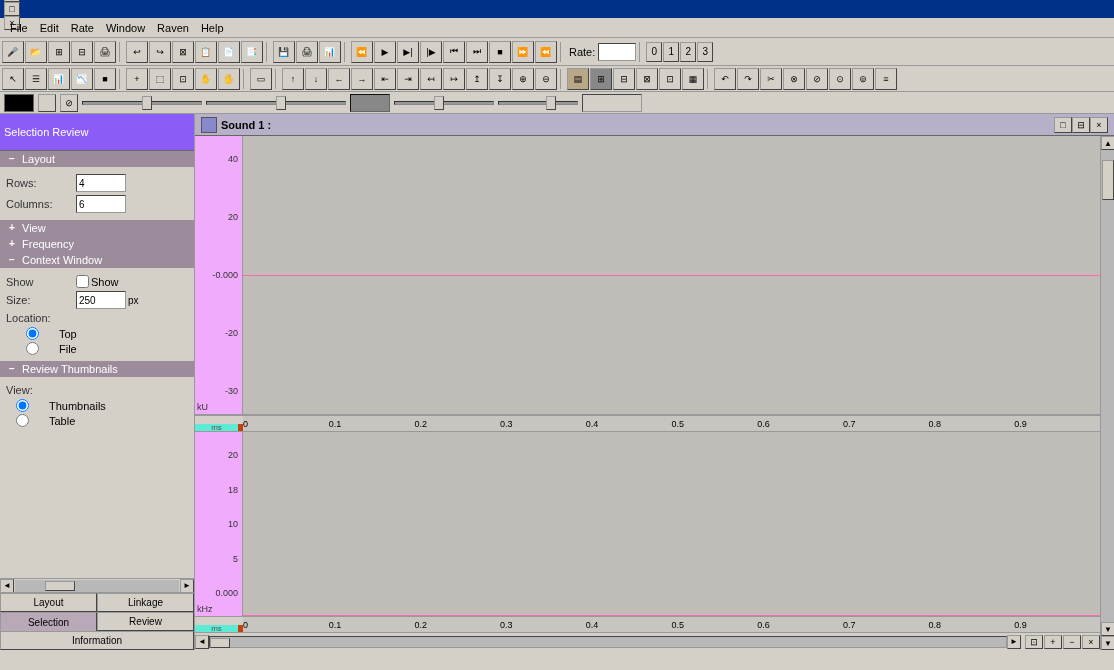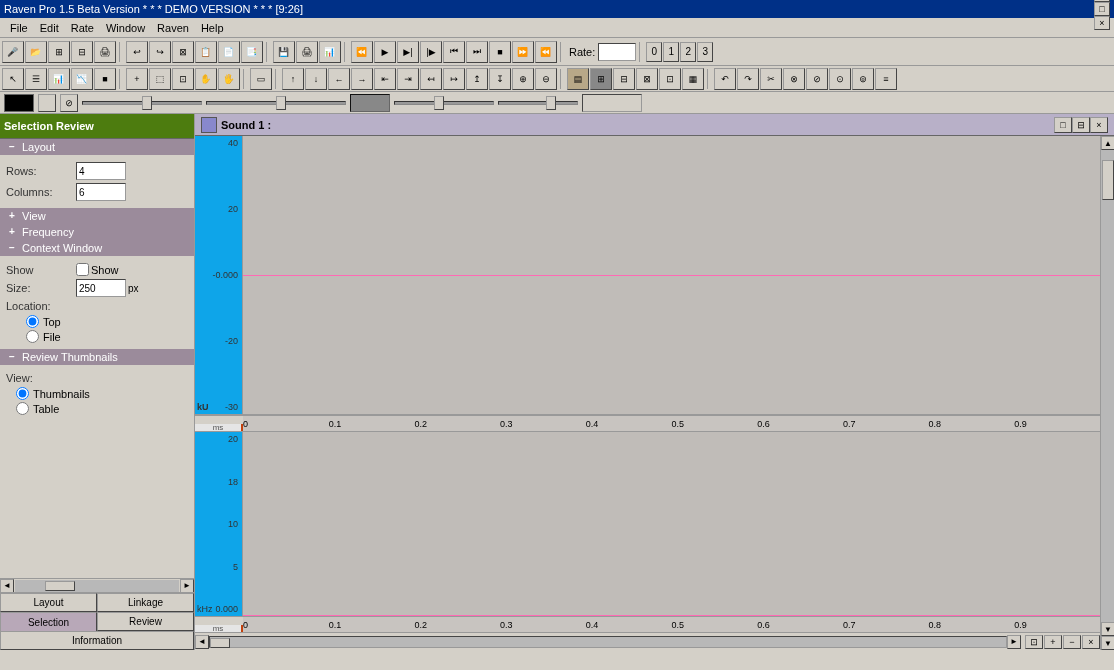--- a/index.html
+++ b/index.html
@@ -30,21 +30,21 @@
     .slider-thumb { width: 10px; height: 14px; background: #d4d0c8; border: 1px outset #999; position: absolute; top: -6px; cursor: pointer; }
     .color-box { width: 30px; height: 18px; background: black; border: 1px solid #666; cursor: pointer; }
     .color-box2 { width: 18px; height: 18px; background: #d4d0c8; border: 1px outset #999; cursor: pointer; }
     
     
     #main { display: flex; height: calc(670px - 18px - 20px - 28px - 26px - 22px - 20px); }
     
     
     #left-panel { width: 195px; background: #d4d0c8; border-right: 1px solid #999; display: flex; flex-direction: column; overflow: hidden; position: relative; }
     #left-panel-content { flex: 1; overflow-y: auto; overflow-x: hidden; }
-    .panel-title { background: #4d7c0f; color: white; padding: 6px 4px; font-size: 11px; font-weight: bold; border-bottom: 1px solid #666; }
+    .panel-title { background: #8b5cf6; color: white; padding: 12px 4px; font-size: 11px; font-weight: normal; border-bottom: 1px solid #666; }
     .section-header { background: #9b8b9b; color: white; padding: 2px 6px; font-size: 11px; display: flex; align-items: center; gap: 4px; cursor: pointer; user-select: none; }
     .section-content { padding: 4px 6px; background: #d4d0c8; }
     .form-row { display: flex; align-items: center; margin: 3px 0; }
     .form-label { font-size: 11px; width: 70px; color: #333; }
     .form-input { width: 50px; height: 18px; font-size: 10px; border: 1px inset #999; background: white; padding: 0 2px; }
     .scroll-btn { width: 14px; height: 14px; background: #d4d0c8; border: 1px outset #999; display: flex; align-items: center; justify-content: center; font-size: 8px; cursor: pointer; flex-shrink: 0; }
     .scroll-track { flex: 1; background: #b8b8b8; position: relative; }
     
     
     #left-bottom { border-top: 1px solid #999; }
@@ -57,54 +57,53 @@
     .scroll-h-thumb { width: 30px; height: 10px; background: #d4d0c8; border: 1px outset #999; position: absolute; top: 1px; left: 30px; cursor: pointer; }
     
     
     #right-panel { flex: 1; display: flex; flex-direction: column; overflow: hidden; }
     #sound-title-bar { background: #b8b0c8; border-bottom: 1px solid #666; padding: 2px 6px; display: flex; align-items: center; justify-content: space-between; height: 22px; }
     #sound-content { flex: 1; display: flex; overflow: hidden; }
     .waveform-area { flex: 1; display: flex; flex-direction: column; overflow: hidden; }
     
     
     .wave-panel { flex: 1; position: relative; background: #c8c8c8; border-bottom: 1px solid #999; overflow: hidden; }
-    .wave-yaxis { width: 45px; background: #0ea5e9; border-right: 1px solid #999; display: flex; flex-direction: column; justify-content: space-between; padding: 2px 2px; font-size: 9px; color: #333; position: relative; }
+    .wave-yaxis { width: 45px; background: #f0abfc; border-right: 1px solid #999; display: flex; flex-direction: column; justify-content: space-between; padding: 18px 2px; font-size: 9px; color: #333; position: relative; }
     .wave-main { flex: 1; position: relative; background: #c0bcb8; overflow: hidden; }
     .wave-row { display: flex; height: 100%; }
     
     .xaxis-row { height: 18px; display: flex; border-top: 1px solid #999; }
-    .xaxis-yspace { width: 45px; background: #e5e5e5; border-right: 2px solid #c2410c; font-size: 9px; display: flex; align-items: center; justify-content: center; color: #555; margin-top: 8px; }
+    .xaxis-yspace { width: 45px; background: #5eead4; border-right: 5px solid #c2410c; font-size: 9px; display: flex; align-items: center; justify-content: center; color: #555; margin-top: 8px; }
     .xaxis-main { flex: 1; background: #c8c4c0; position: relative; display: flex; align-items: center; }
     
     
     .spec-panel { height: 200px; display: flex; flex-direction: column; border-top: 1px solid #999; }
     
     
     .right-scroll { width: 14px; background: #d4d0c8; border-left: 1px solid #999; display: flex; flex-direction: column; }
     
     
     .bottom-scroll-area { height: 14px; background: #d4d0c8; border-top: 1px solid #999; display: flex; }
     
     
     .sound-ctrl-btn { width: 18px; height: 16px; background: #d4d0c8; border: 1px outset #999; display: flex; align-items: center; justify-content: center; font-size: 9px; cursor: pointer; }
     
     
     .toggle { display: inline-block; width: 12px; height: 12px; line-height: 12px; text-align: center; font-weight: bold; font-size: 10px; }
     
     
-    .radio-row { display: flex; align-items: center; gap: 4px; margin: 2px 0; font-size: 11px; }
+    .radio-row { display: flex; align-items: center; gap: 20px; margin: 2px 0; font-size: 11px; }
     
     
     .y-label { font-size: 9px; text-align: right; padding-right: 2px; }
   </style>
 </head>
 <body>
 
 <div id="title-bar">
-  <span>Raven Pro 1.5 Beta Version  * * * DEMO VERSION * * *  [9:26]</span>
   <div>
     <button class="title-btn">_</button>
     <button class="title-btn">□</button>
     <button class="title-btn">×</button>
   </div>
 </div>
 
 <div id="menu-bar">
   <span class="menu-item">File</span>
   <span class="menu-item">Edit</span>
@@ -333,21 +332,21 @@
 
         <div class="wave-panel" style="height:195px;">
           <div class="wave-row" style="height:100%;">
 
             <div class="wave-yaxis" style="width:48px;font-size:9px;">
               <span class="y-label">40</span>
               <span class="y-label">20</span>
               <span class="y-label">-0.000</span>
               <span class="y-label">-20</span>
               <span class="y-label">-30</span>
-              <span style="position:absolute;bottom:2px;left:2px;font-size:9px;font-weight:bold;">kU</span>
+              <span style="position:absolute;bottom:2px;left:2px;font-size:9px;">kU</span>
             </div>
 
             <div class="wave-main" style="background:#c0bcb8;">
 
               <div style="position:absolute;width:100%;height:1px;background:#ff69b4;top:50%;"></div>
             </div>
           </div>
         </div>
 
         <div class="xaxis-row" style="height:16px;">

